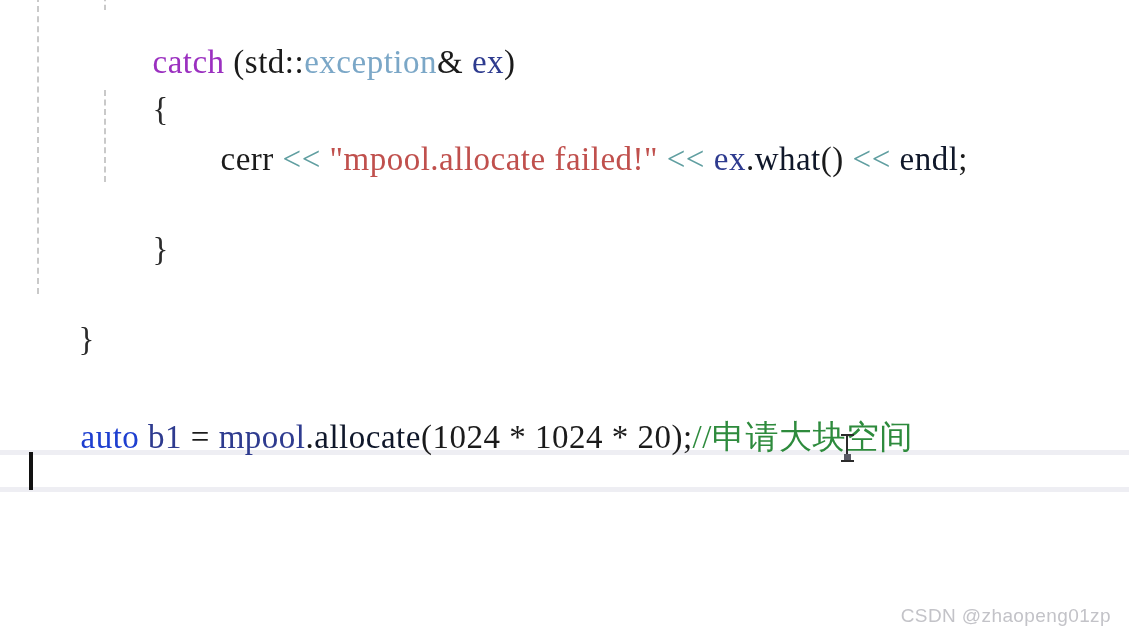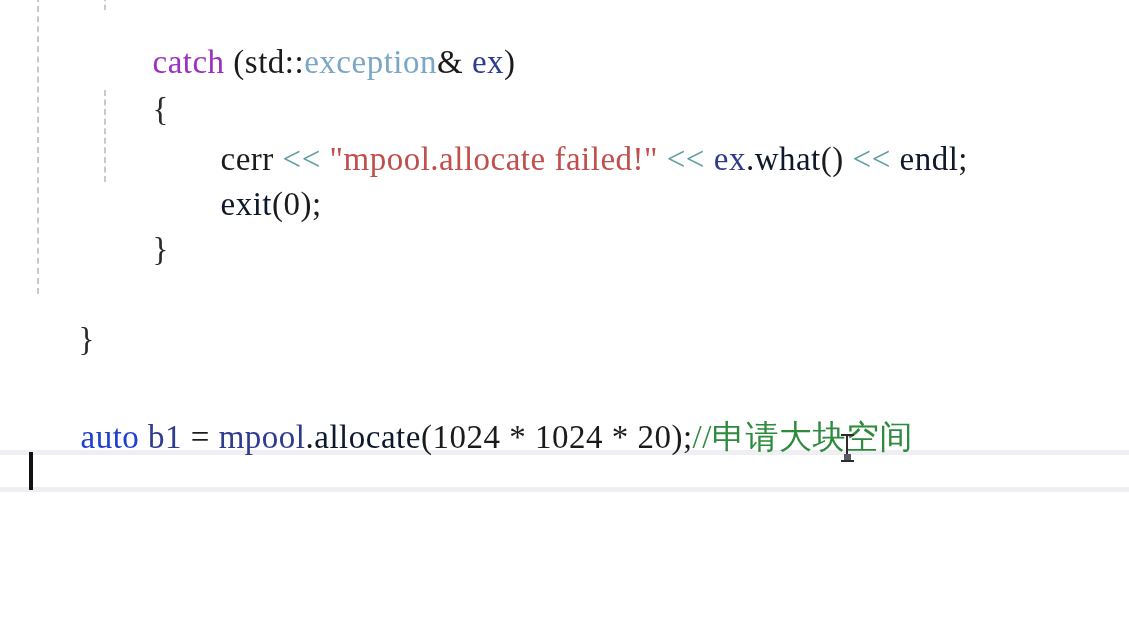--- a/index.html
+++ b/index.html
@@ -161,23 +161,20 @@
     <div class="code-line" style="top:42px;">
       <span style="display:inline-block; width:100px;"></span><span class="tok-brace">{</span>
     </div>
 
     
     <div class="code-line" style="top:92px;">
       <span style="display:inline-block; width:168px;"></span><span class="tok-plain">cerr</span><span class="tok-op"> &lt;&lt; </span><span class="tok-string">"mpool.allocate failed!"</span><span class="tok-op"> &lt;&lt; </span><span class="tok-var">ex</span><span class="tok-plain">.</span><span class="tok-func">what</span><span class="tok-plain">()</span><span class="tok-op"> &lt;&lt; </span><span class="tok-func">endl</span><span class="tok-plain">;</span>
     </div>
 
     
-    <div class="code-line" style="top:137px;">
-      <span style="display:inline-block; width:168px;"></span><span class="tok-func">exit</span><span class="tok-plain">(0)</span><span class="tok-plain">;</span>
-    </div>
 
     
     <div class="code-line" style="top:182px;">
       <span style="display:inline-block; width:100px;"></span><span class="tok-brace">}</span>
     </div>
 
     
     <div class="code-line" style="top:272px;">
       <span style="display:inline-block; width:26px;"></span><span class="tok-brace">}</span>
     </div>
@@ -196,14 +193,15 @@
 
   </div>
 
   <div class="ibeam" style="left:841px; top:434px;">
     <div class="bar-top"></div>
     <div class="stem"></div>
     <div class="nub"></div>
     <div class="bar-bot"></div>
   </div>
 
+  <div class="watermark">CSDN @zhaopeng01zp</div>
 
 </div>
 
 </body></html>

